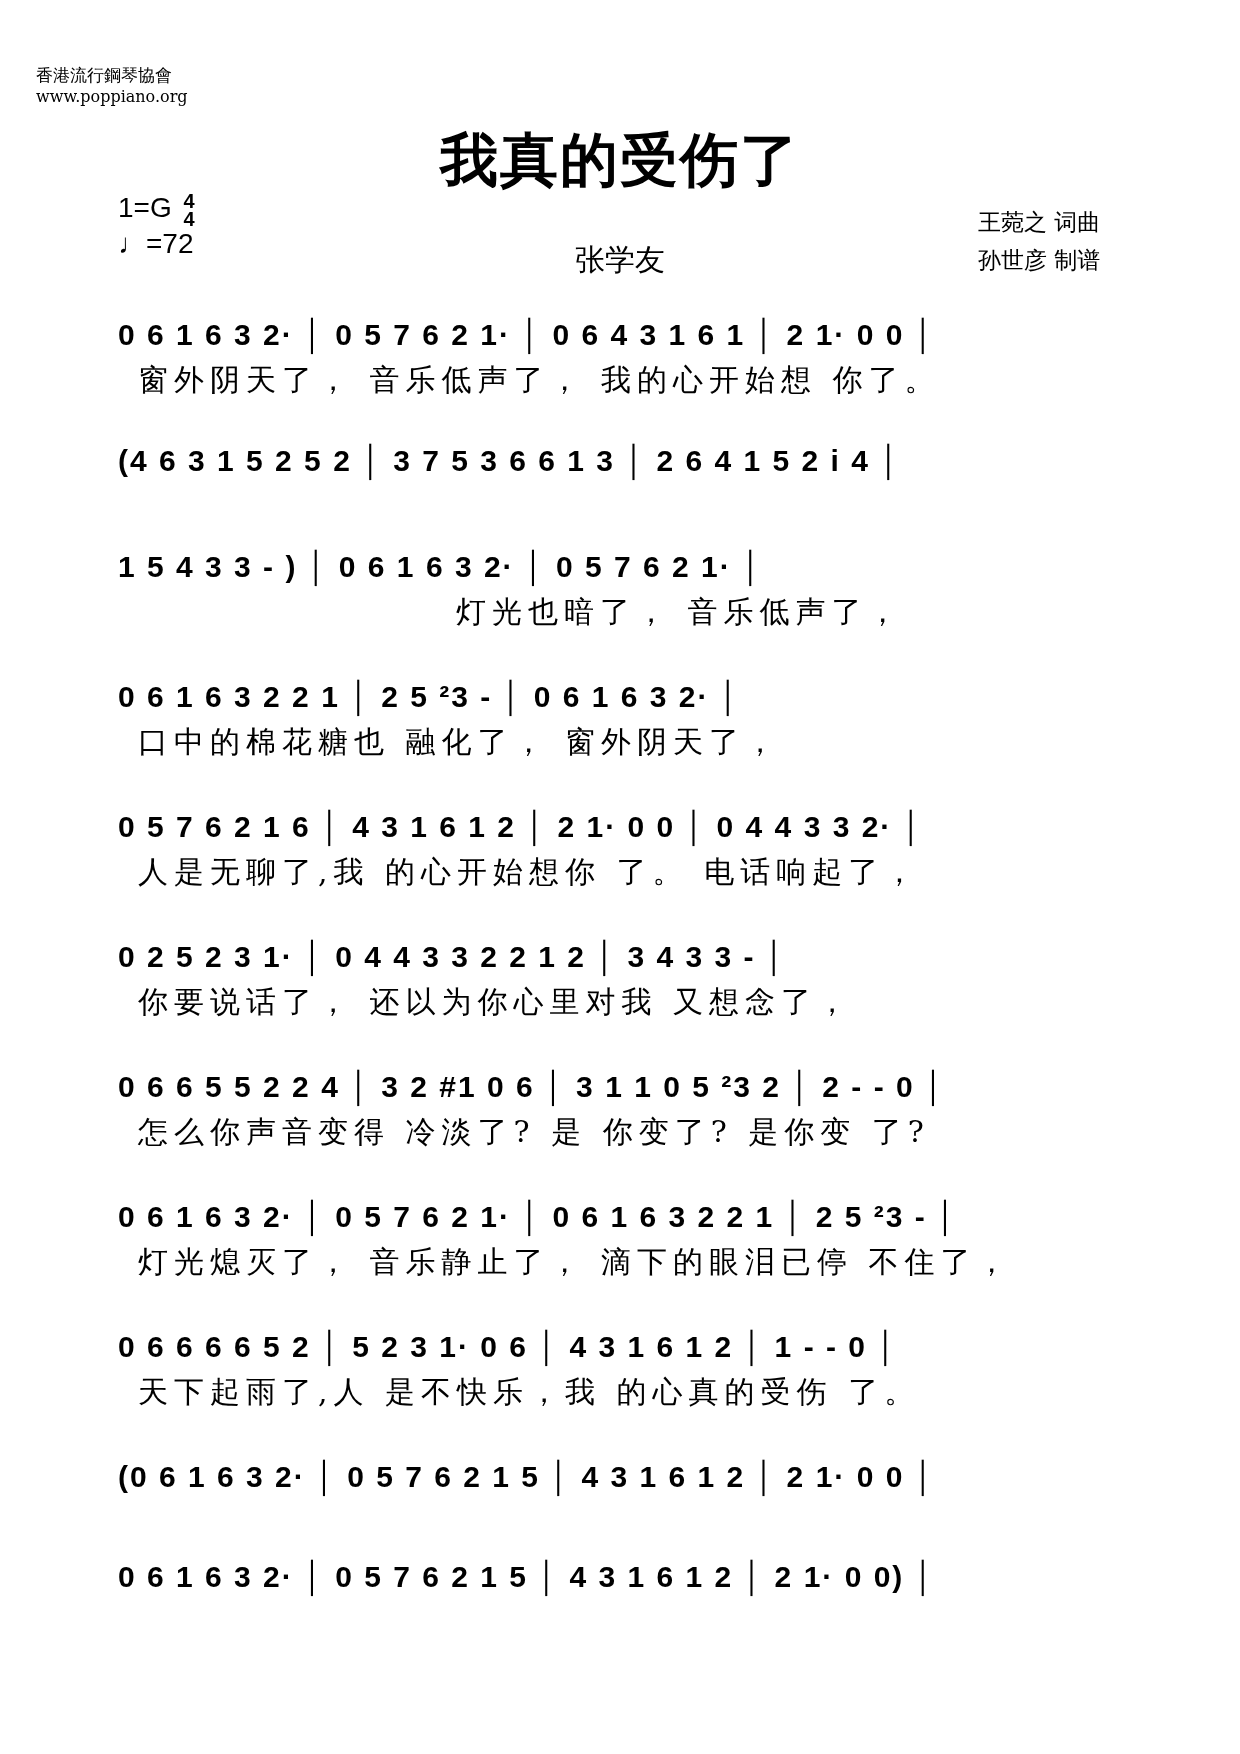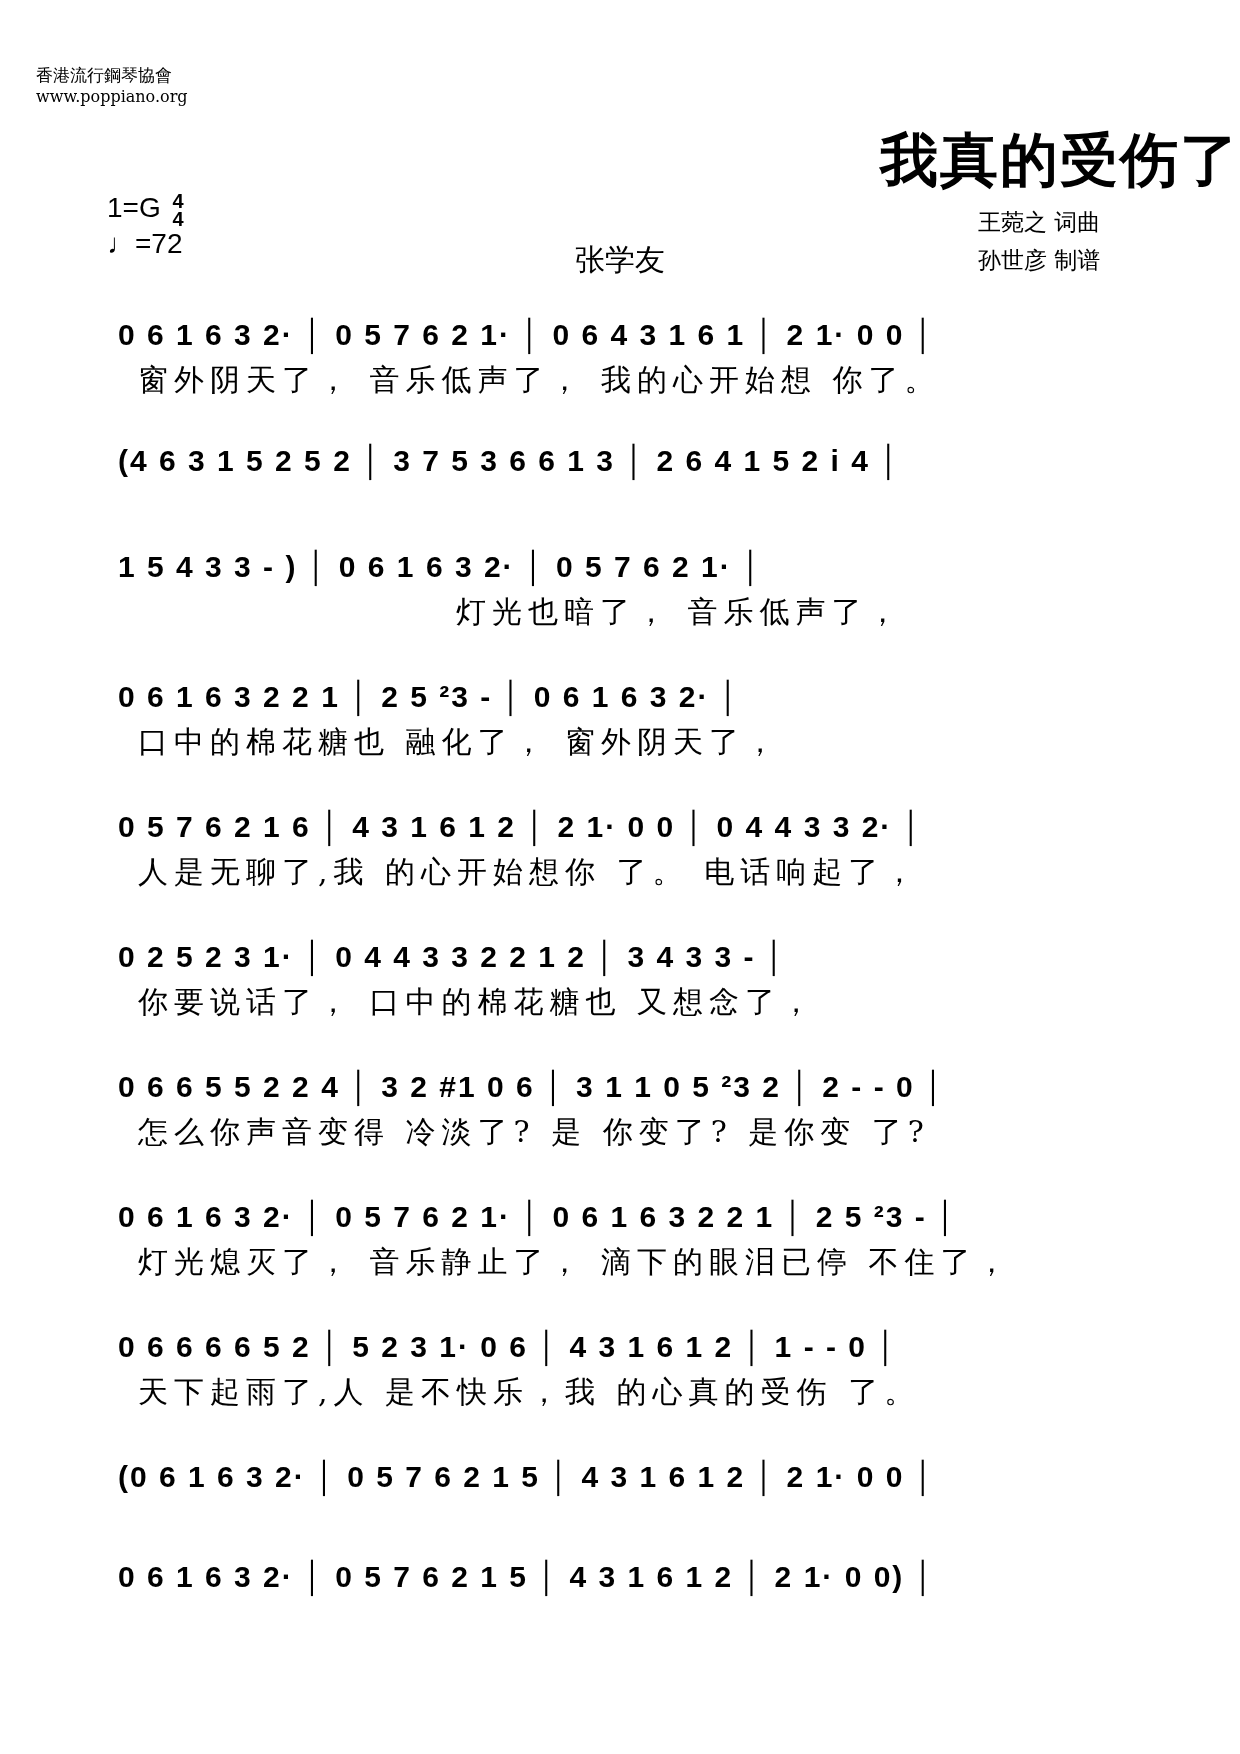--- a/index.html
+++ b/index.html
@@ -4,25 +4,25 @@
   <style>
     html, body { margin: 0; padding: 0; background: #ffffff; }
     body {
       width: 1240px; height: 1754px; position: relative; overflow: hidden;
       font-family: "DejaVu Sans", sans-serif; color: #000;
     }
     .header-left { position: absolute; left: 36px; top: 38px; line-height: 22px; }
     .header-left .assoc { font-size: 17px; font-family: "DejaVu Sans", sans-serif; margin-top: 26px; }
     .header-left .url { font-size: 16px; font-family: "DejaVu Serif", serif; }
     .title {
-      position: absolute; left: 0; width: 1240px; top: 122px; text-align: right;
+      position: absolute; left: 0; width: 1240px; top: 122px; text-align: center;
       font-size: 58px; font-weight: bold; font-family: "DejaVu Serif", serif; letter-spacing: 2px;
     }
     .credits { position: absolute; left: 978px; top: 160px; font-size: 23px; line-height: 38px; font-family: "DejaVu Serif", serif; margin-top: 43px; }
-    .key { position: absolute; left: 107px; top: 192px; font-size: 28px; font-family: "Liberation Sans", sans-serif; line-height: 32px; }
+    .key { position: absolute; left: 118px; top: 192px; font-size: 28px; font-family: "Liberation Sans", sans-serif; line-height: 32px; }
     .key .frac { display: inline-block; vertical-align: middle; text-align: center; font-weight: bold; font-size: 20px; line-height: 18px; margin-left: 4px; }
     .key .frac span { display: block; }
     .singer { position: absolute; left: 0; width: 1240px; top: 240px; text-align: center; font-size: 30px; font-family: "DejaVu Serif", serif; }
 
     .system { position: absolute; left: 118px; width: 1012px; }
     .notes { position: relative; height: 46px; font-family: "Liberation Sans", sans-serif; font-weight: bold; font-size: 30px; white-space: nowrap; }
     .lyrics { position: absolute; top: 54px; font-size: 30px; font-family: "DejaVu Serif", serif; white-space: nowrap; letter-spacing: 6px; }
     .notes-text { position: absolute; top: 12px; left: 0; letter-spacing: 2px; }
   </style>
 </head>
@@ -85,21 +85,21 @@
   <div class="notes">
       <span class="notes-text">0 5  7 6  2 1  6 │ 4 3  1 6  1  2 │ 2 1· 0  0 │ 0 4  4 3  3 2· │</span>
     </div>
   <div class="lyrics" style="left:20px">人是无聊了,我 的心开始想你  了。   电话响起了，</div>
 </div>
 
 <div class="system" style="top:928px">
   <div class="notes">
       <span class="notes-text">0 2  5 2  3 1·  │ 0 4  4 3  3 2  2 1 2 │ 3  4 3  3  - │</span>
     </div>
-  <div class="lyrics" style="left:20px">你要说话了，  口中的棉花糖也 又想念了，</div>
+  <div class="lyrics" style="left:20px">你要说话了，  还以为你心里对我 又想念了，</div>
 </div>
 
 <div class="system" style="top:1058px">
   <div class="notes">
       <span class="notes-text">0 6  6 5  5 2  2 4 │ 3  2 #1  0 6 │ 3 1  1  0 5 ²3 2 │ 2 - - 0 │</span>
     </div>
   <div class="lyrics" style="left:20px">怎么你声音变得 冷淡了? 是 你变了? 是你变 了?</div>
 </div>
 
 <div class="system" style="top:1188px">

